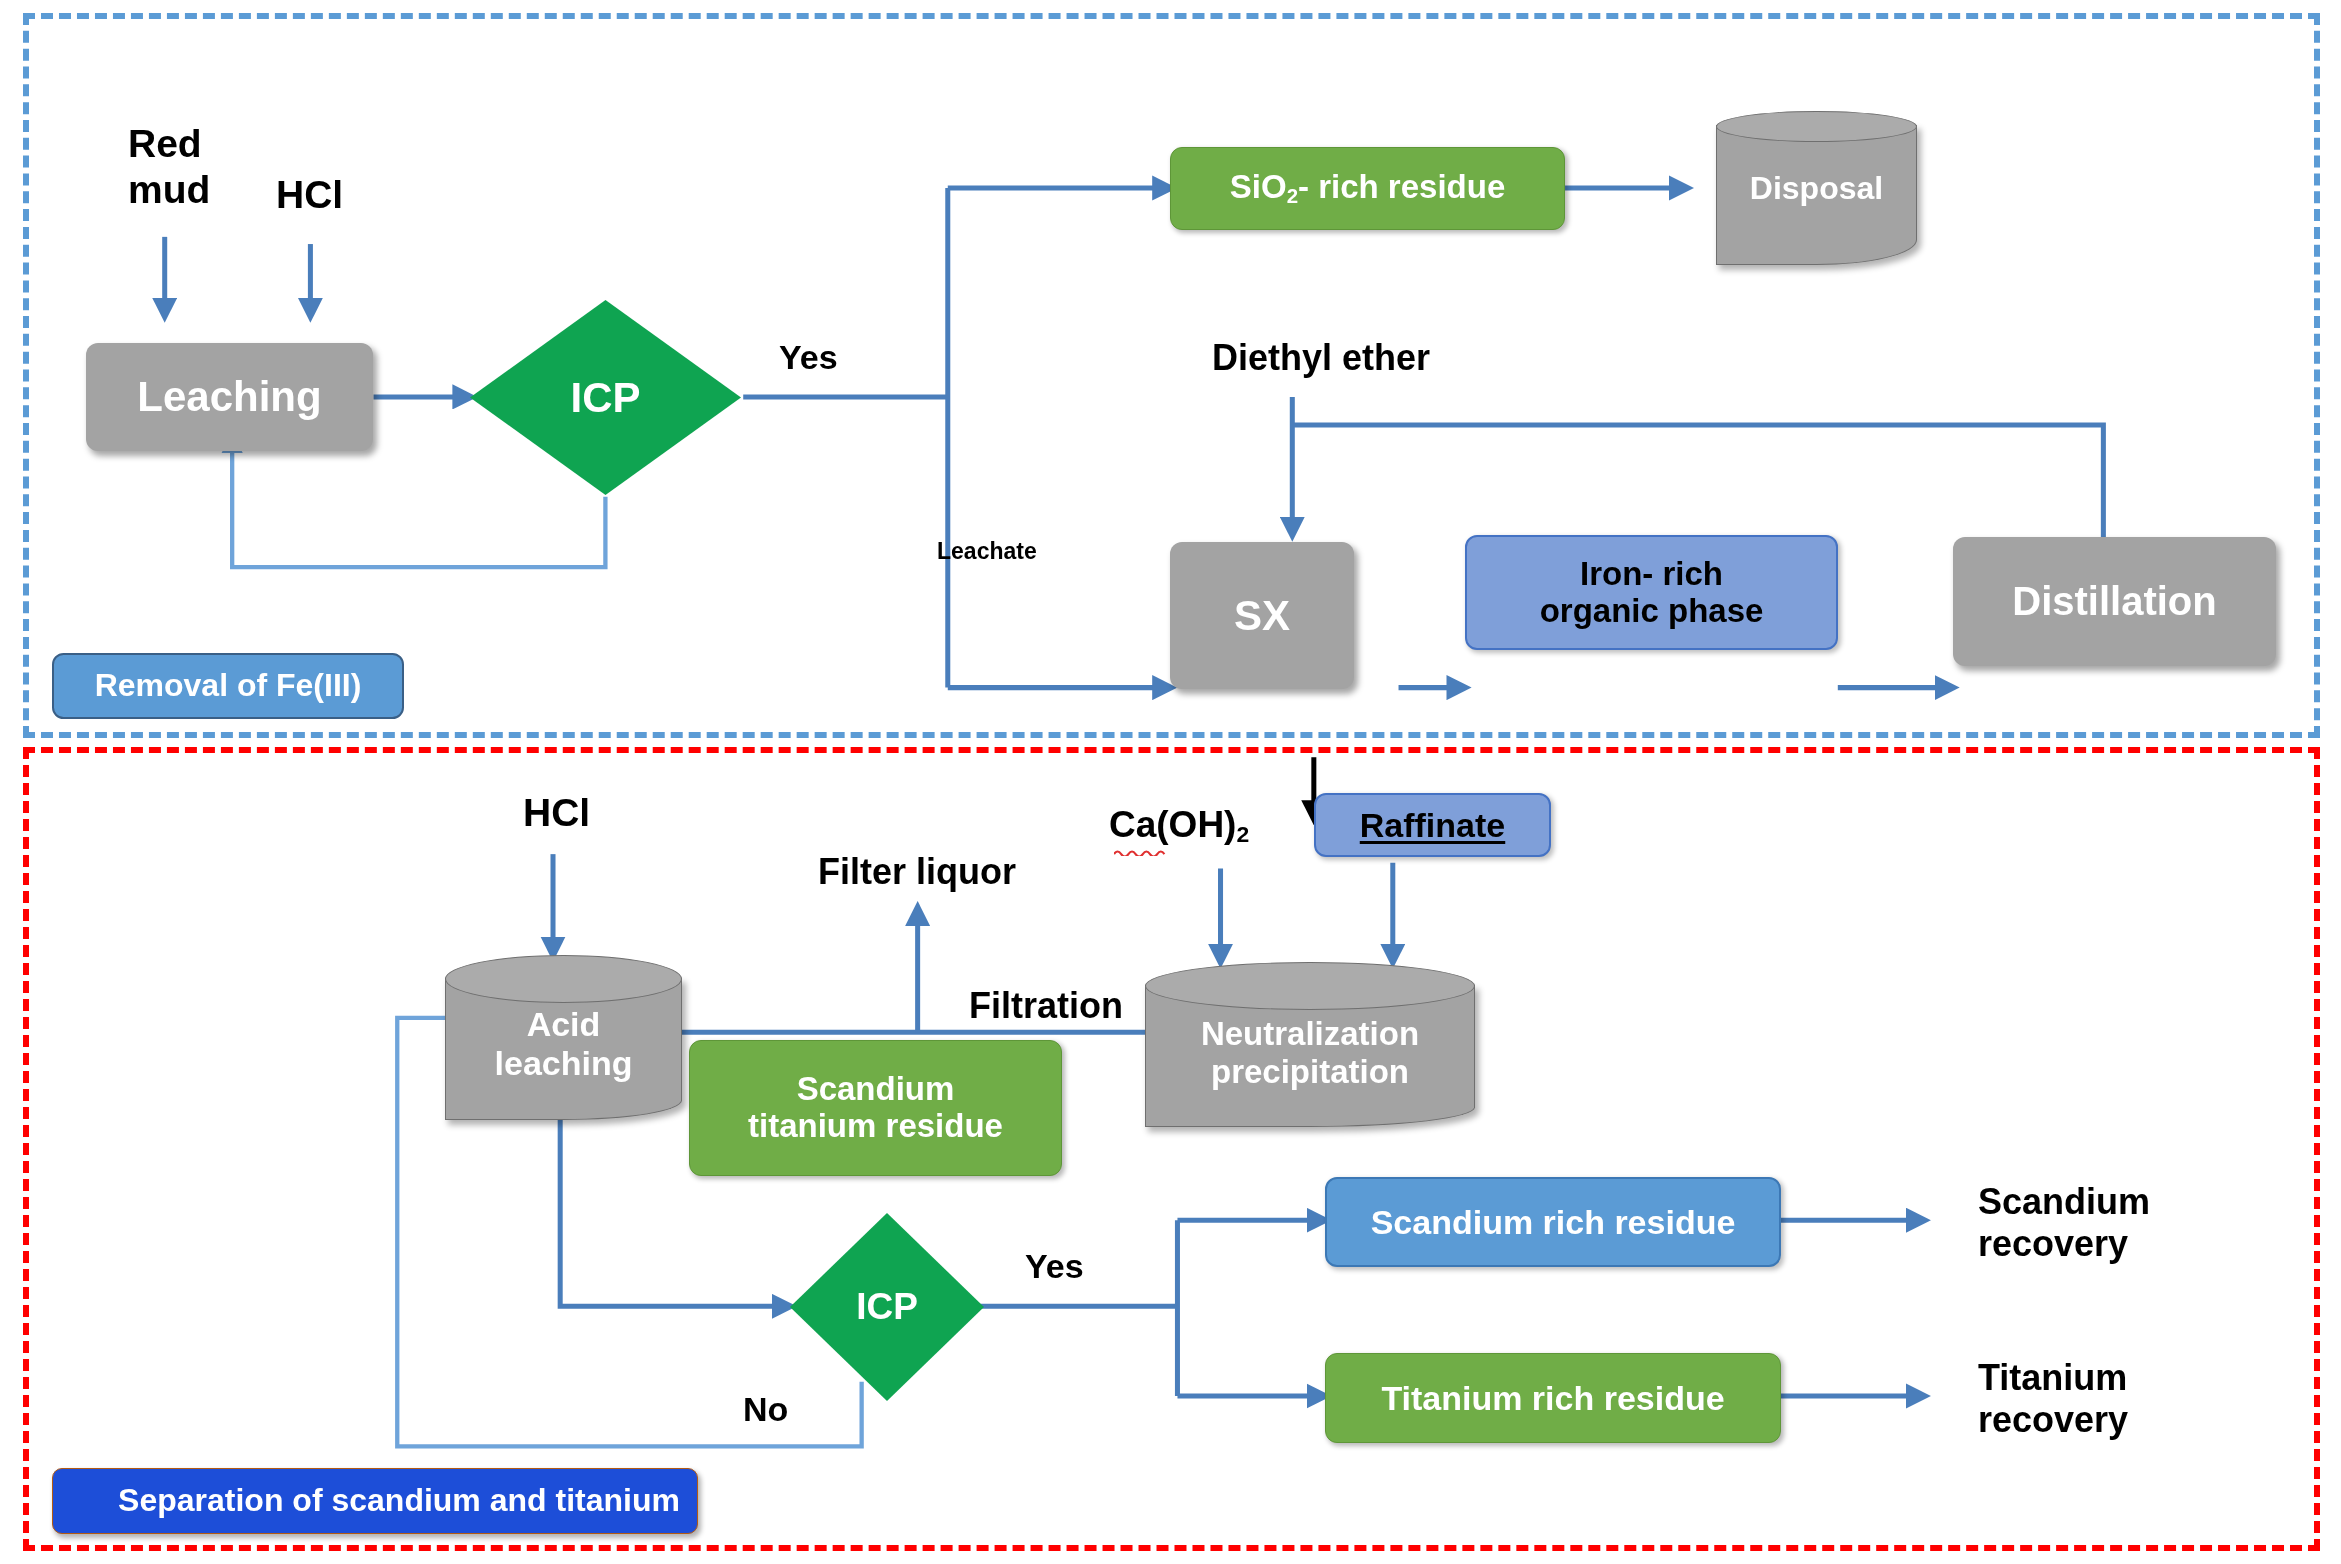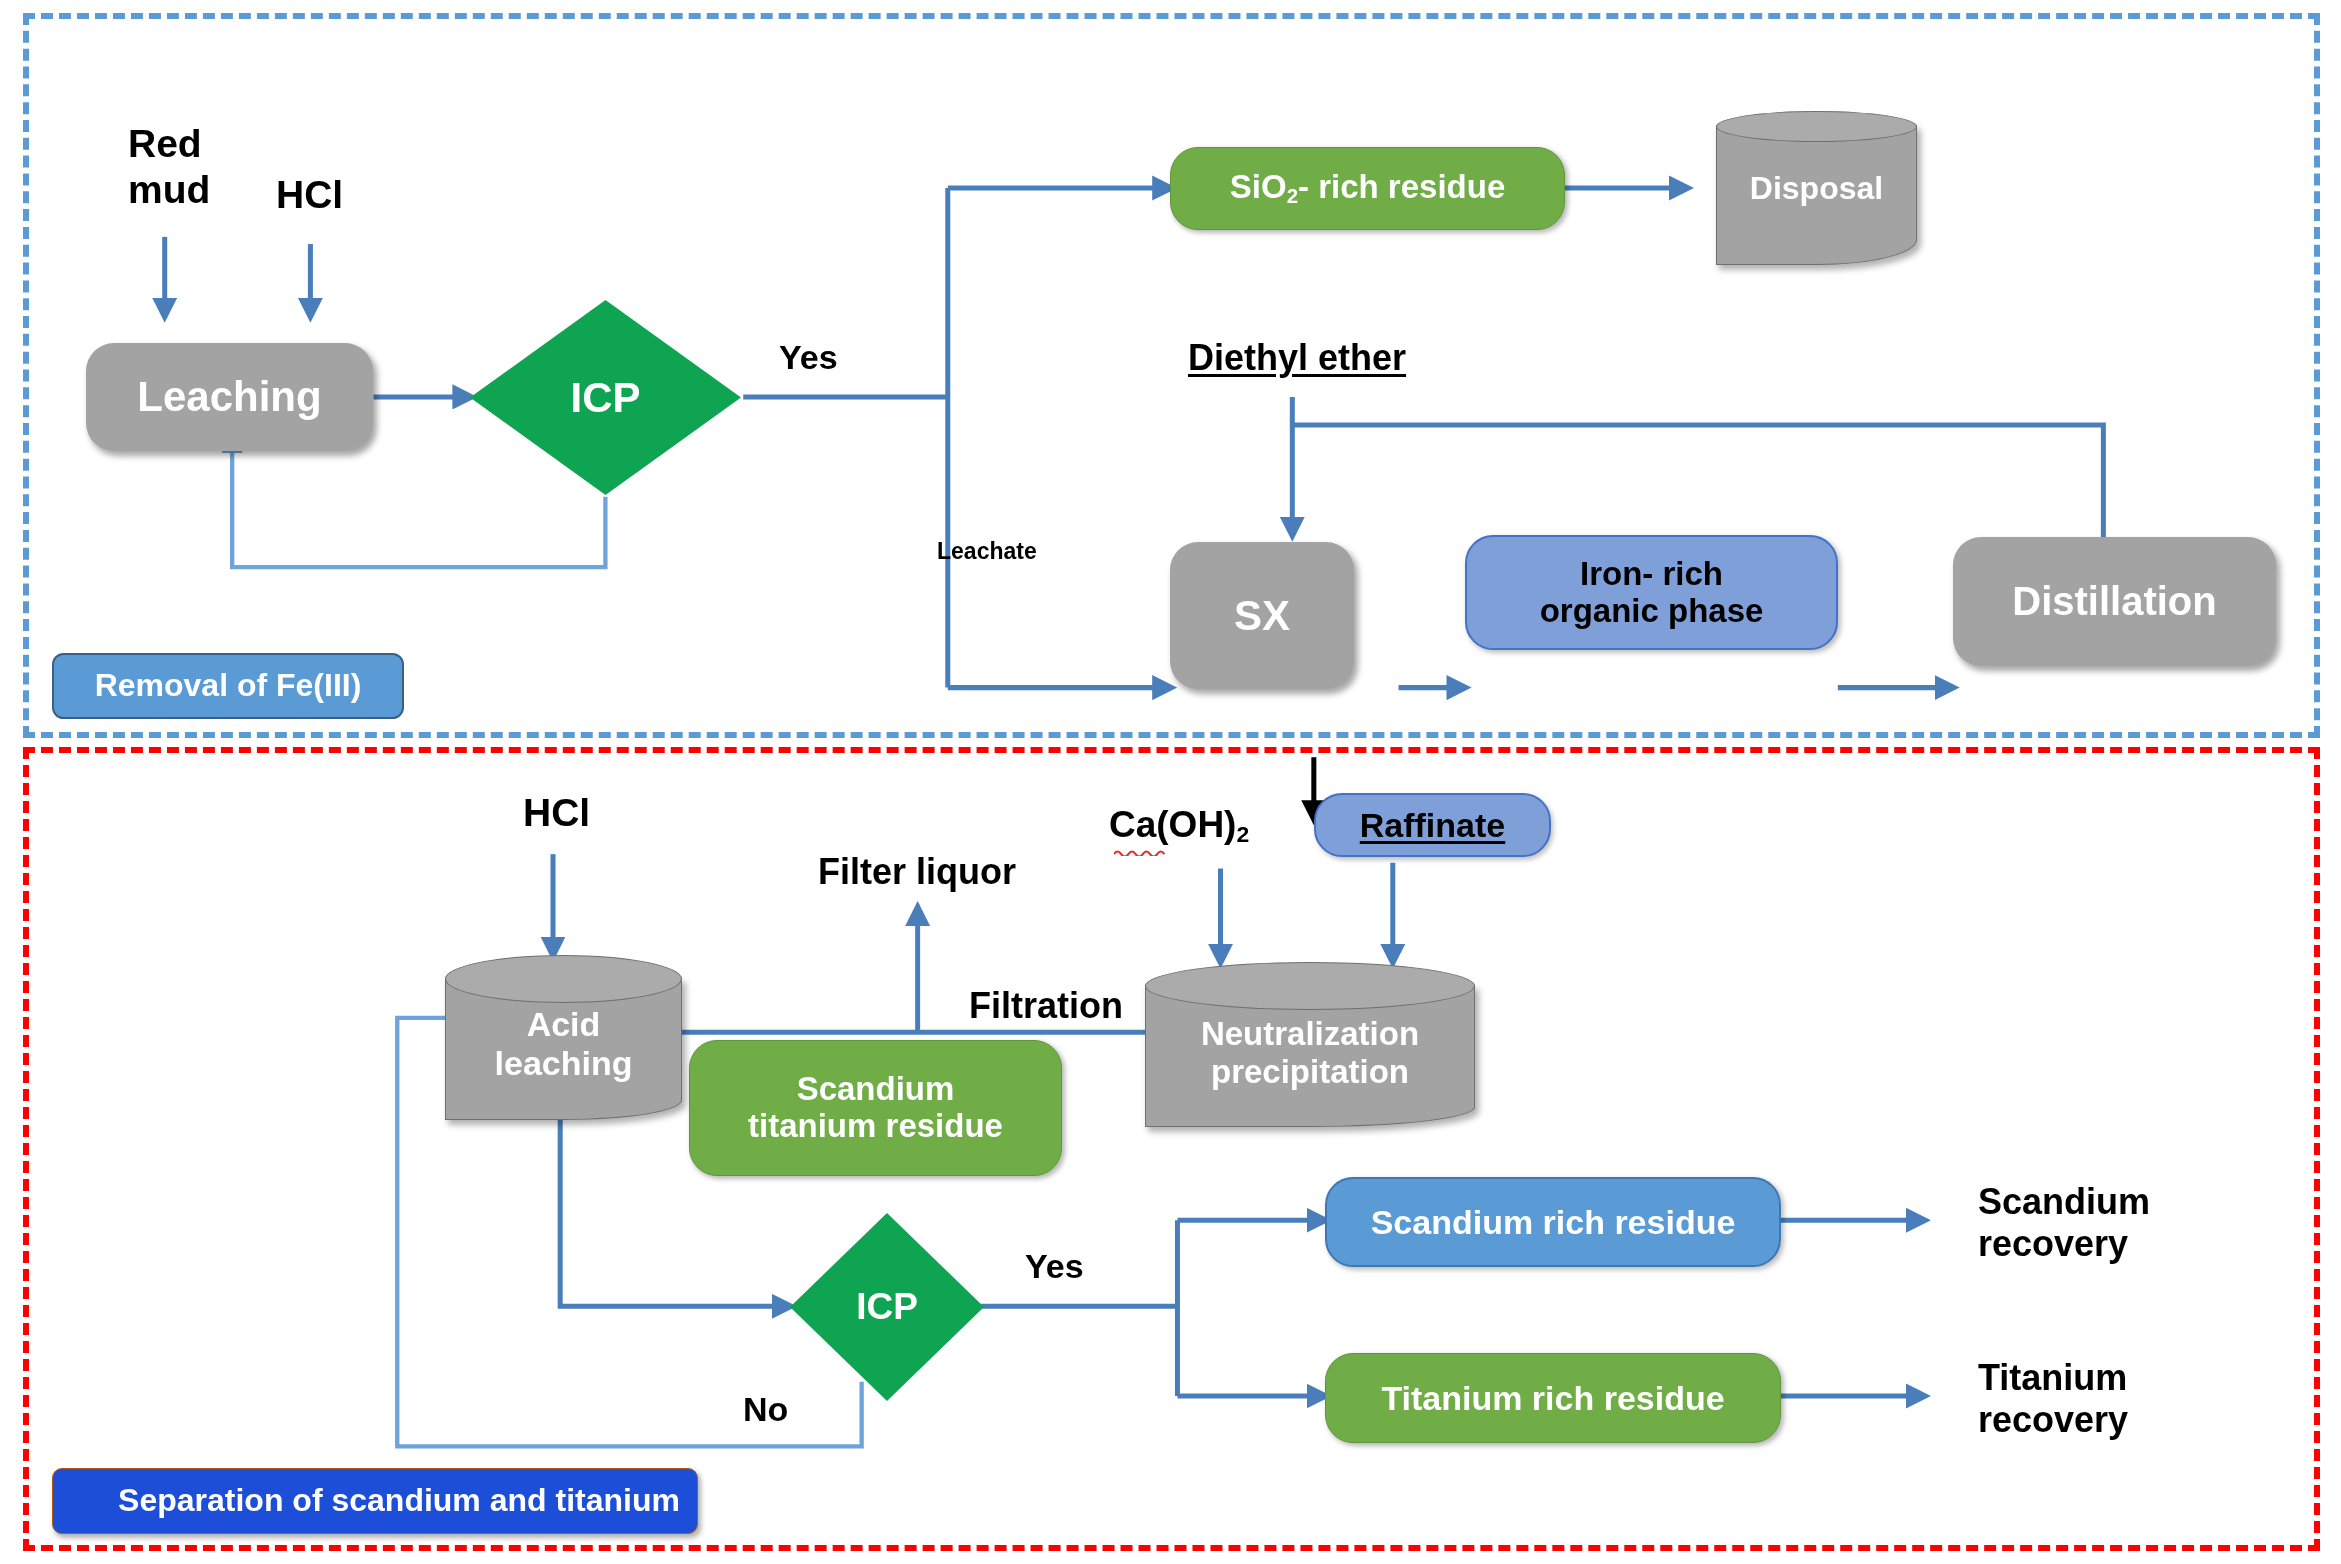--- a/index.html
+++ b/index.html
@@ -8,21 +8,21 @@
 
   
   .panel{position:absolute;box-sizing:border-box;}
   #panel-top{left:23px;top:13px;width:2297px;height:725px;border:6.5px dashed #5B9BD5;}
   #panel-bottom{left:23px;top:747px;width:2297px;height:804px;border:6.5px dashed #FF0000;}
 
   
   .node{position:absolute;box-sizing:border-box;display:flex;align-items:center;
         justify-content:center;text-align:center;font-weight:bold;line-height:1.12;}
 
-  .rbox{border-radius:28px;color:#fff;}
+  .rbox{border-radius:12px;color:#fff;}
   .rbox.gray{background:#A3A3A3;box-shadow:3.6px 4.3px 6.5px rgba(0,0,0,.35);}
   .rbox.green{background:#70AD47;border:1.4px solid #5E9638;box-shadow:2.2px 2.9px 5px rgba(0,0,0,.28);}
   .rbox.blue{background:#7F9FD9;border:2.2px solid #4472C4;color:#000;box-shadow:2.2px 2.9px 5px rgba(0,0,0,.25);}
   .rbox.blue2{background:#5B9BD5;border:2.2px solid #3C78B5;color:#fff;box-shadow:2.2px 2.9px 5px rgba(0,0,0,.25);}
   .rbox.red{background:#1d4ed8;border:1.4px solid #B35A12;color:#fff;box-shadow:2.9px 3.6px 5.7px rgba(0,0,0,.3);padding-left:48px;}
   .rbox.bluelabel{background:#5B9BD5;border:2.2px solid #3A5F86;color:#fff;}
 
   
   .diamond{position:absolute;}
   .diamond .dshape{position:absolute;inset:0;background:#0FA451;
@@ -42,21 +42,21 @@
         color:#fff;font-weight:bold;text-align:center;line-height:1.15;z-index:3;}
   
   .cylv .body{position:absolute;left:0;right:0;top:9%;bottom:0;background:#A3A3A3;
         border-left:1.4px solid #6f6f6f;border-right:1.4px solid #6f6f6f;border-bottom:1.4px solid #6f6f6f;
         border-radius:0 0 50%/0 0 18% 18%;box-shadow:3.6px 4.3px 6.5px rgba(0,0,0,.3);}
   .cylv .top{position:absolute;left:0;right:0;top:0;height:19%;background:#ABABAB;
         border:1.4px solid #6f6f6f;border-radius:50%;}
 
   
   .tlabel{position:absolute;color:#000;font-weight:bold;white-space:pre;line-height:1.18;}
-  .tlabel.ul{text-decoration:underline;text-underline-offset:4.3px;}
+  .tlabel.ul{text-underline-offset:4.3px;margin-left:24px;}
 
   
   #wires{position:absolute;left:0;top:0;width:2342px;height:1564px;pointer-events:none;}
   .w{fill:none;stroke:#4A7EBB;stroke-width:7;}
   .wthin{fill:none;stroke:#6FA4DA;stroke-width:6;}
   .wblack{fill:none;stroke:#000;stroke-width:7;}
   sub{font-size:.62em;vertical-align:-0.22em;}
   .squiggle{position:absolute;height:7.2px;}
 </style>
 </head>

